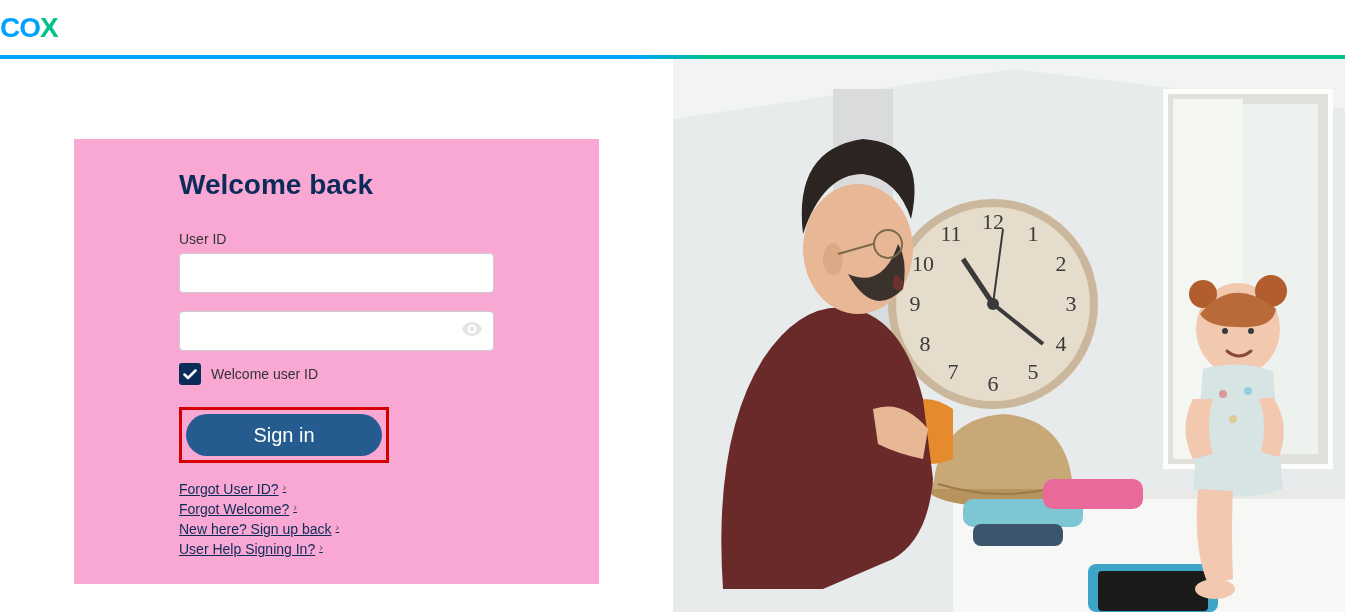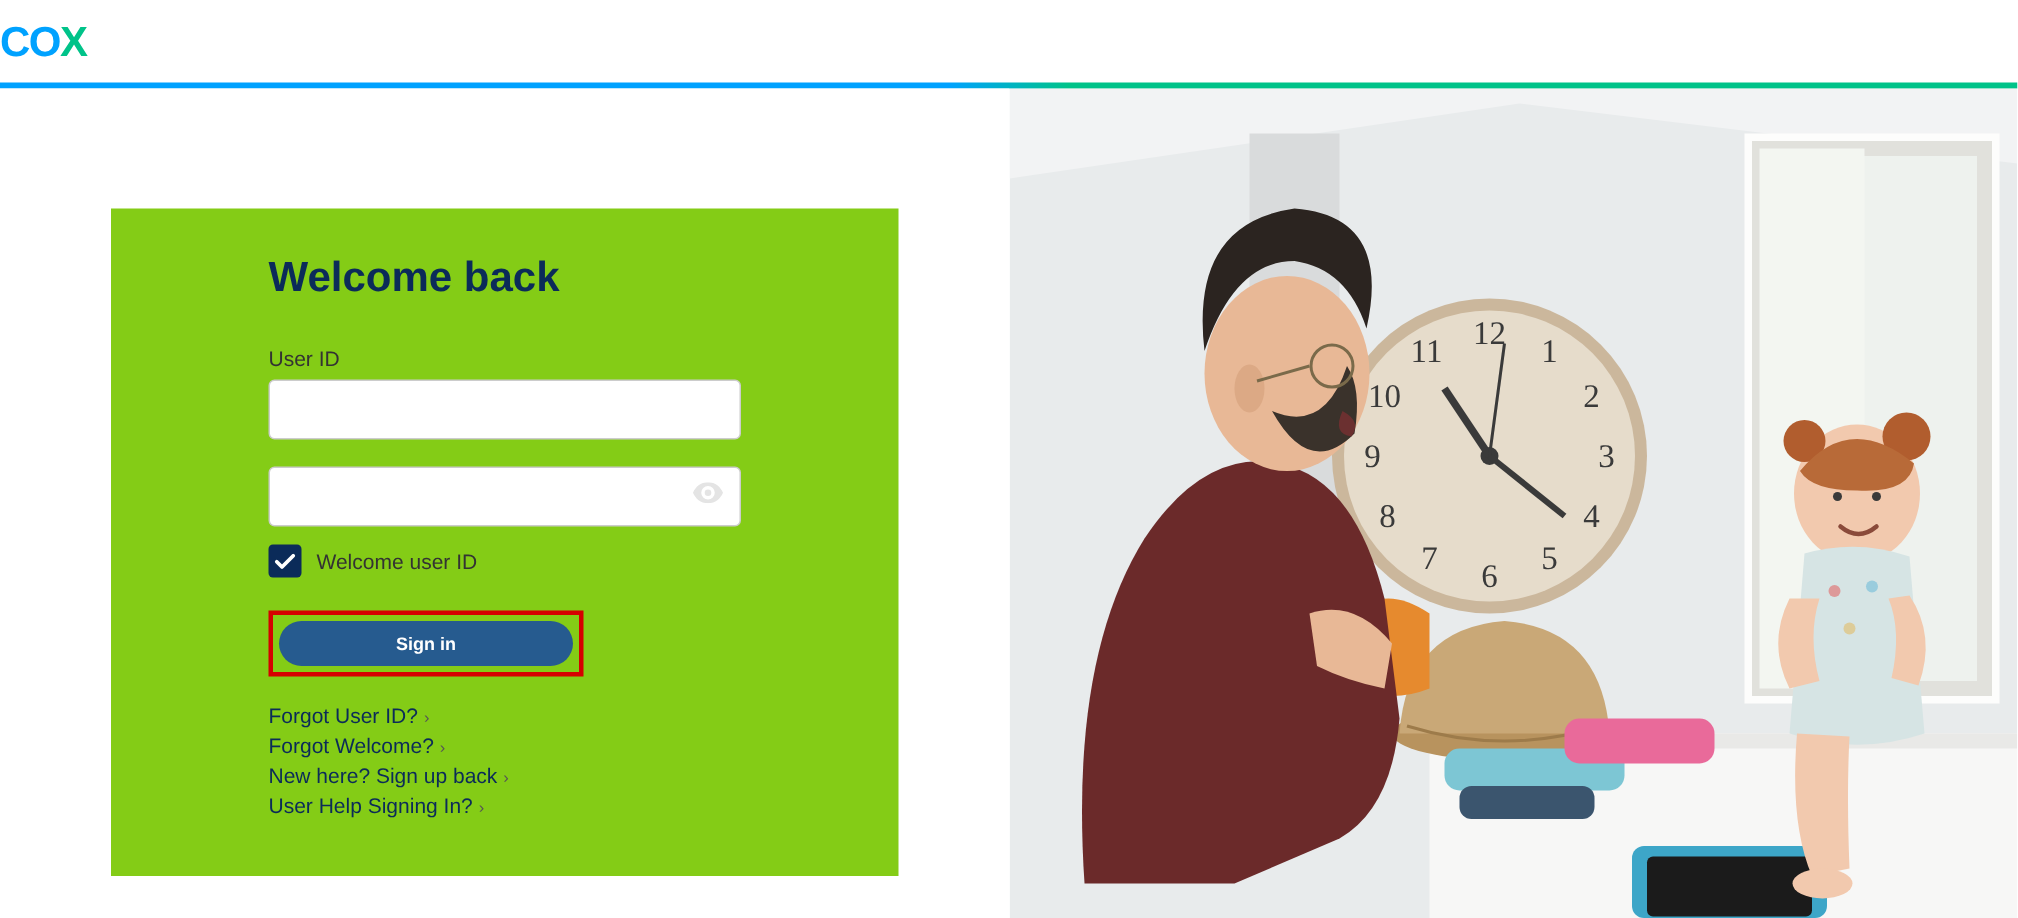--- a/index.html
+++ b/index.html
@@ -34,21 +34,21 @@
   }
   .left {
     width: 673px;
     display: flex;
     justify-content: center;
     padding-top: 80px;
     background: #fff;
   }
   .login-card {
     width: 525px;
-    background: #84cc16;
+    background: #f9a8d4;
     padding: 30px 105px 40px 105px;
     height: 445px;
   }
   .welcome {
     font-size: 28px;
     font-weight: 700;
     color: #0b2b59;
     margin-bottom: 30px;
   }
   .field-label {
@@ -100,42 +100,43 @@
   .checkbox svg { stroke: #fff; }
   .remember-label { font-size: 14px; color: #333; }
   .signin-highlight {
     border: 3px solid #d60000;
     padding: 4px;
     width: 210px;
     margin-bottom: 18px;
   }
   .signin-btn {
     width: 196px;
-    height: 30px;
+    height: 42px;
     background: #265b8f;
     color: #fff;
     border: none;
     border-radius: 22px;
-    font-size: 12px;
-    font-weight: 700;
+    font-size: 20px;
+    font-weight: 400;
     cursor: pointer;
     display: flex;
     align-items: center;
     justify-content: center;
   }
   .links {
     display: flex;
     flex-direction: column;
     gap: 4px;
   }
   .links a {
     color: #0b2b59;
     font-size: 14px;
+    text-decoration: underline;
     display: inline-flex;
-    align-items: flex-end;
+    align-items: flex-start;
     gap: 4px;
     cursor: pointer;
   }
   .links a .chev {
     text-decoration: none;
     font-size: 11px;
     color: #555;
   }
   .right {
     width: 672px;

